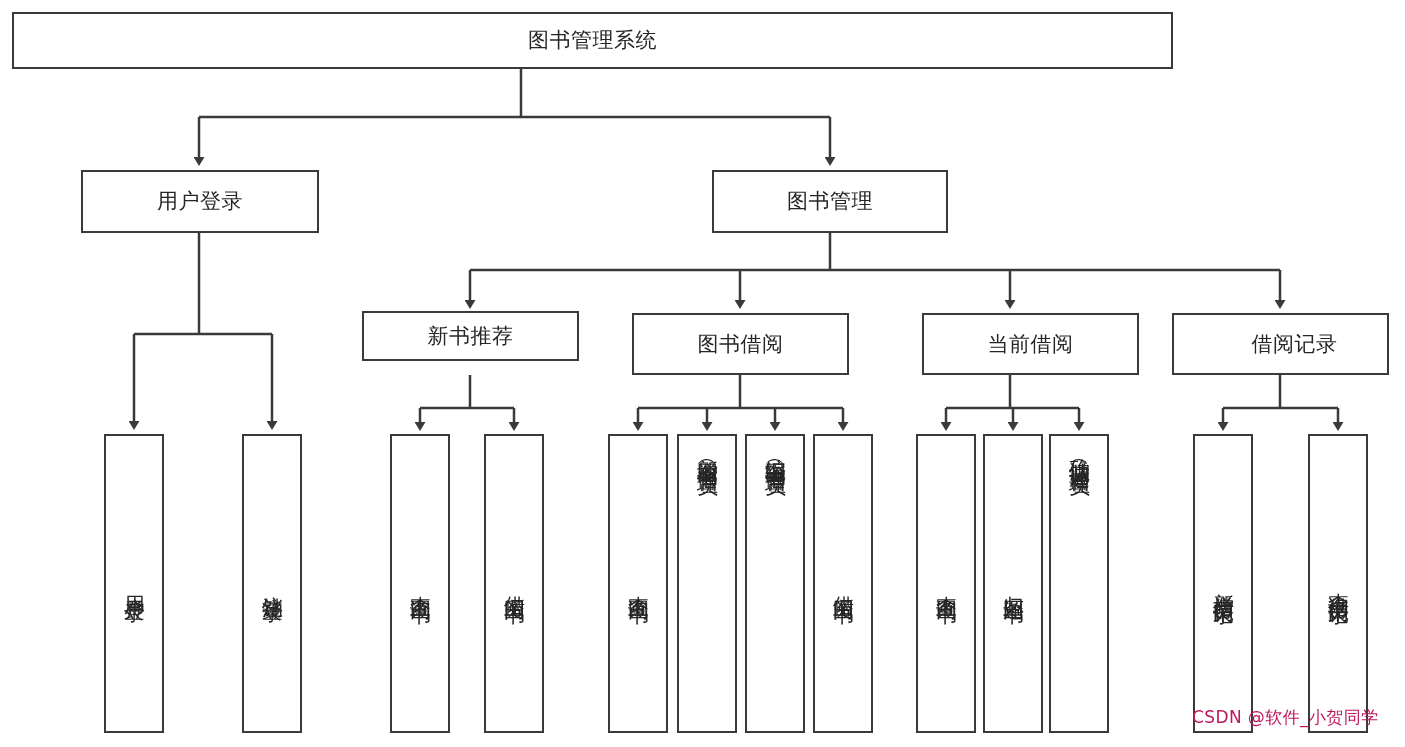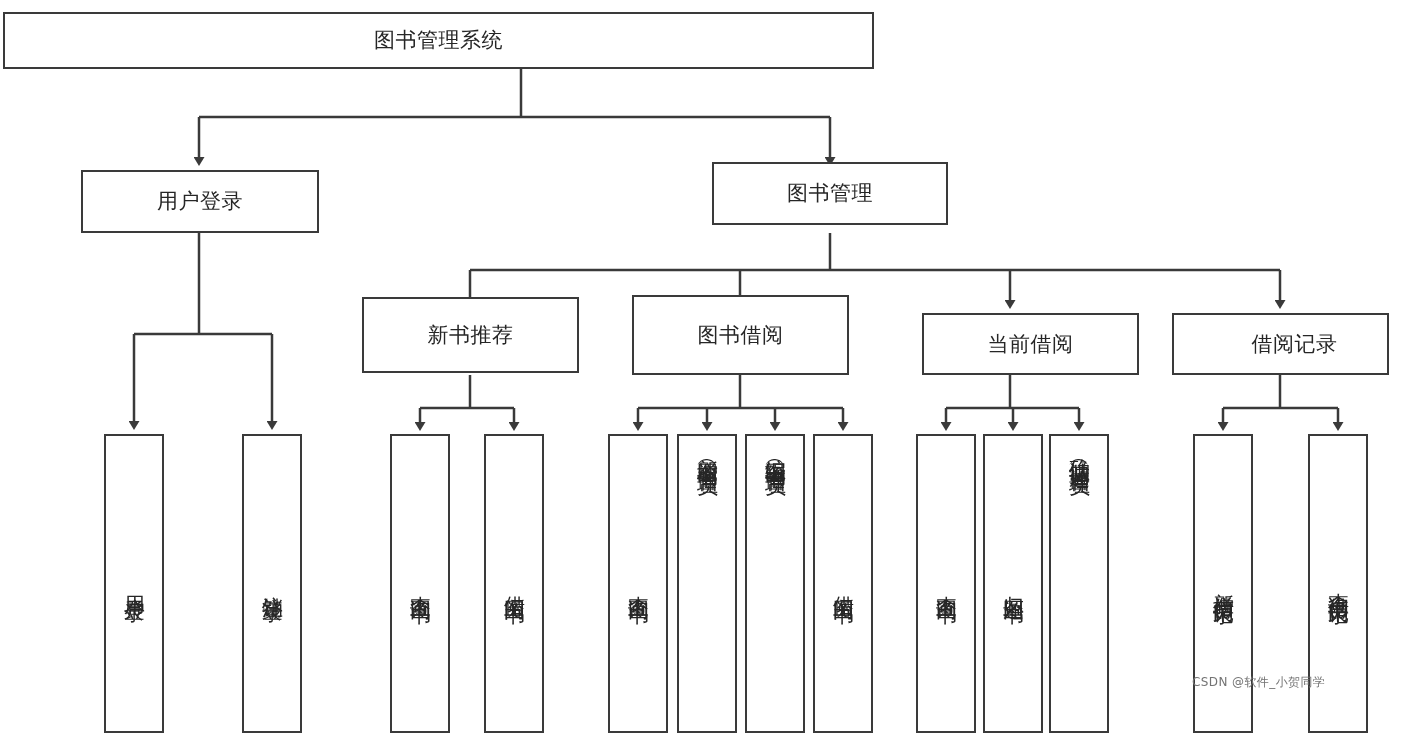--- a/index.html
+++ b/index.html
@@ -57,23 +57,23 @@
     justify-content: center;
     padding-top: 6px;
   }
   .node.vertical.centered {
     align-items: center;
     padding-top: 0;
   }
   .watermark {
     position: absolute;
     left: 1192px;
-    top: 674px;
-    font-size: 12px;
-    color: #737373;
+    top: 706px;
+    font-size: 17px;
+    color: #be185d;
     white-space: nowrap;
     letter-spacing: 0.4px;
   }
 </style>
 </head>
 <body>
 
 <div id="diagram-root">
 
   <svg class="edges" viewBox="0 0 1405 747">
@@ -119,35 +119,35 @@
       <path d="M1013,408 L1013,423" marker-end="url(#arrow)"></path>
       <path d="M1079,408 L1079,423" marker-end="url(#arrow)"></path>
 
       <path d="M1280,375 L1280,408"></path>
       <path d="M1223,408 L1338,408"></path>
       <path d="M1223,408 L1223,423" marker-end="url(#arrow)"></path>
       <path d="M1338,408 L1338,423" marker-end="url(#arrow)"></path>
     </g>
   </svg>
 
-  <div class="node" style="left:3px; top:12px; width:871px; height:57px;">
+  <div class="node" style="left:12px; top:12px; width:1161px; height:57px;">
     <span class="label">图书管理系统</span>
   </div>
 
   <div class="node" style="left:81px; top:170px; width:238px; height:63px;">
     <span class="label">用户登录</span>
   </div>
-  <div class="node" style="left:712px; top:162px; width:236px; height:63px;">
+  <div class="node" style="left:712px; top:170px; width:236px; height:63px;">
     <span class="label">图书管理</span>
   </div>
 
-  <div class="node" style="left:362px; top:297px; width:217px; height:76px;">
+  <div class="node" style="left:362px; top:311px; width:217px; height:50px;">
     <span class="label">新书推荐</span>
   </div>
-  <div class="node" style="left:632px; top:295px; width:217px; height:80px;">
+  <div class="node" style="left:632px; top:313px; width:217px; height:62px;">
     <span class="label">图书借阅</span>
   </div>
   <div class="node" style="left:902px; top:313px; width:217px; height:62px;margin-left:20px;">
     <span class="label">当前借阅</span>
   </div>
   <div class="node" style="left:1172px; top:313px; width:217px; height:62px;padding-left:28px;">
     <span class="label">借阅记录</span>
   </div>
 
   <div class="node vertical centered" style="left:104px; top:434px; width:60px; height:299px;">

